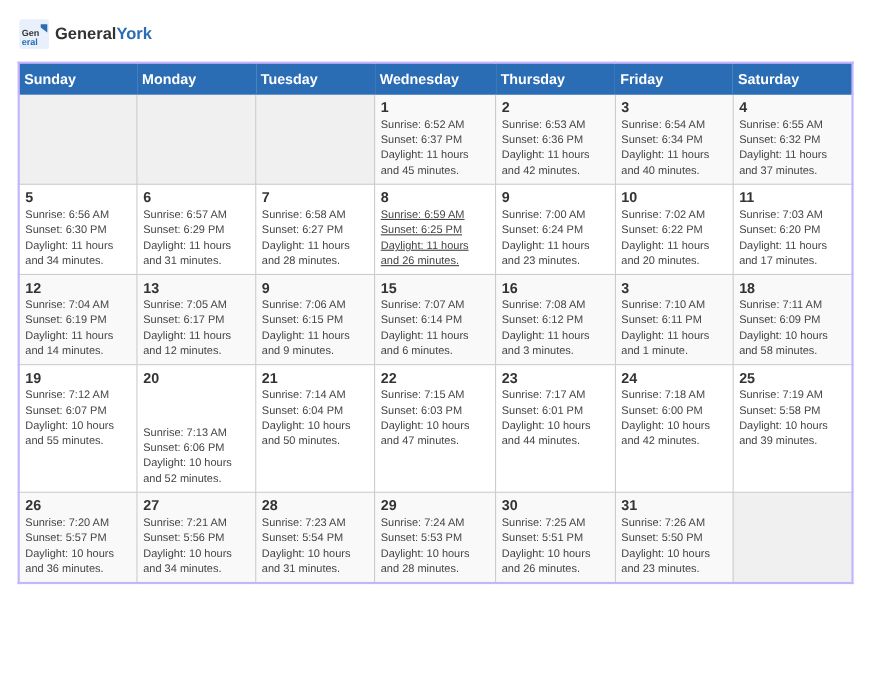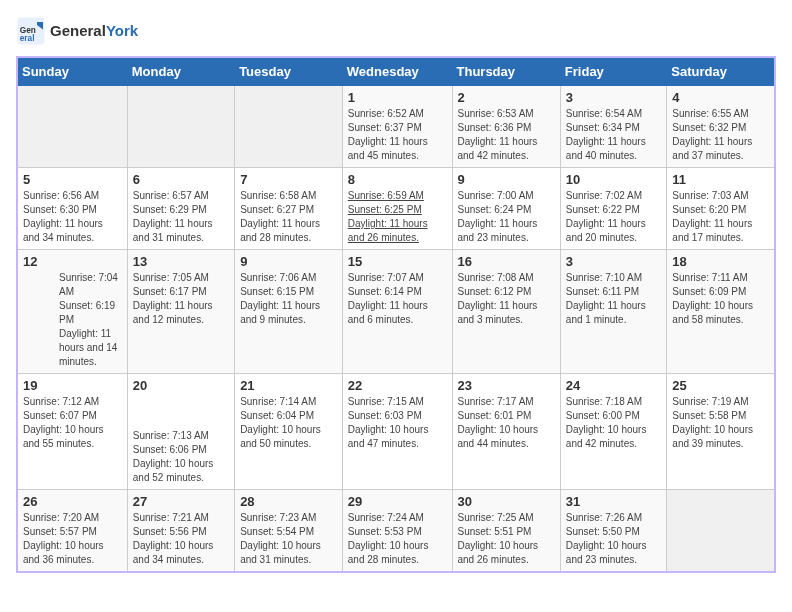--- a/index.html
+++ b/index.html
@@ -198,21 +198,21 @@
         <td>
           <span class="day-number">11</span>
           <div class="day-info" style="white-space: pre-line;">Sunrise: 7:03 AM
 Sunset: 6:20 PM
 Daylight: 11 hours and 17 minutes.</div>
         </td>
       </tr>
       <tr>
         <td>
           <span class="day-number">12</span>
-          <div class="day-info" style="white-space: pre-line; margin-left: 36px;">Sunrise: 7:04 AM
+          <div class="day-info" style="white-space: pre-line;">Sunrise: 7:04 AM
 Sunset: 6:19 PM
 Daylight: 11 hours and 14 minutes.</div>
         </td>
         <td>
           <span class="day-number">13</span>
           <div class="day-info" style="white-space: pre-line;">Sunrise: 7:05 AM
 Sunset: 6:17 PM
 Daylight: 11 hours and 12 minutes.</div>
         </td>
         <td>

